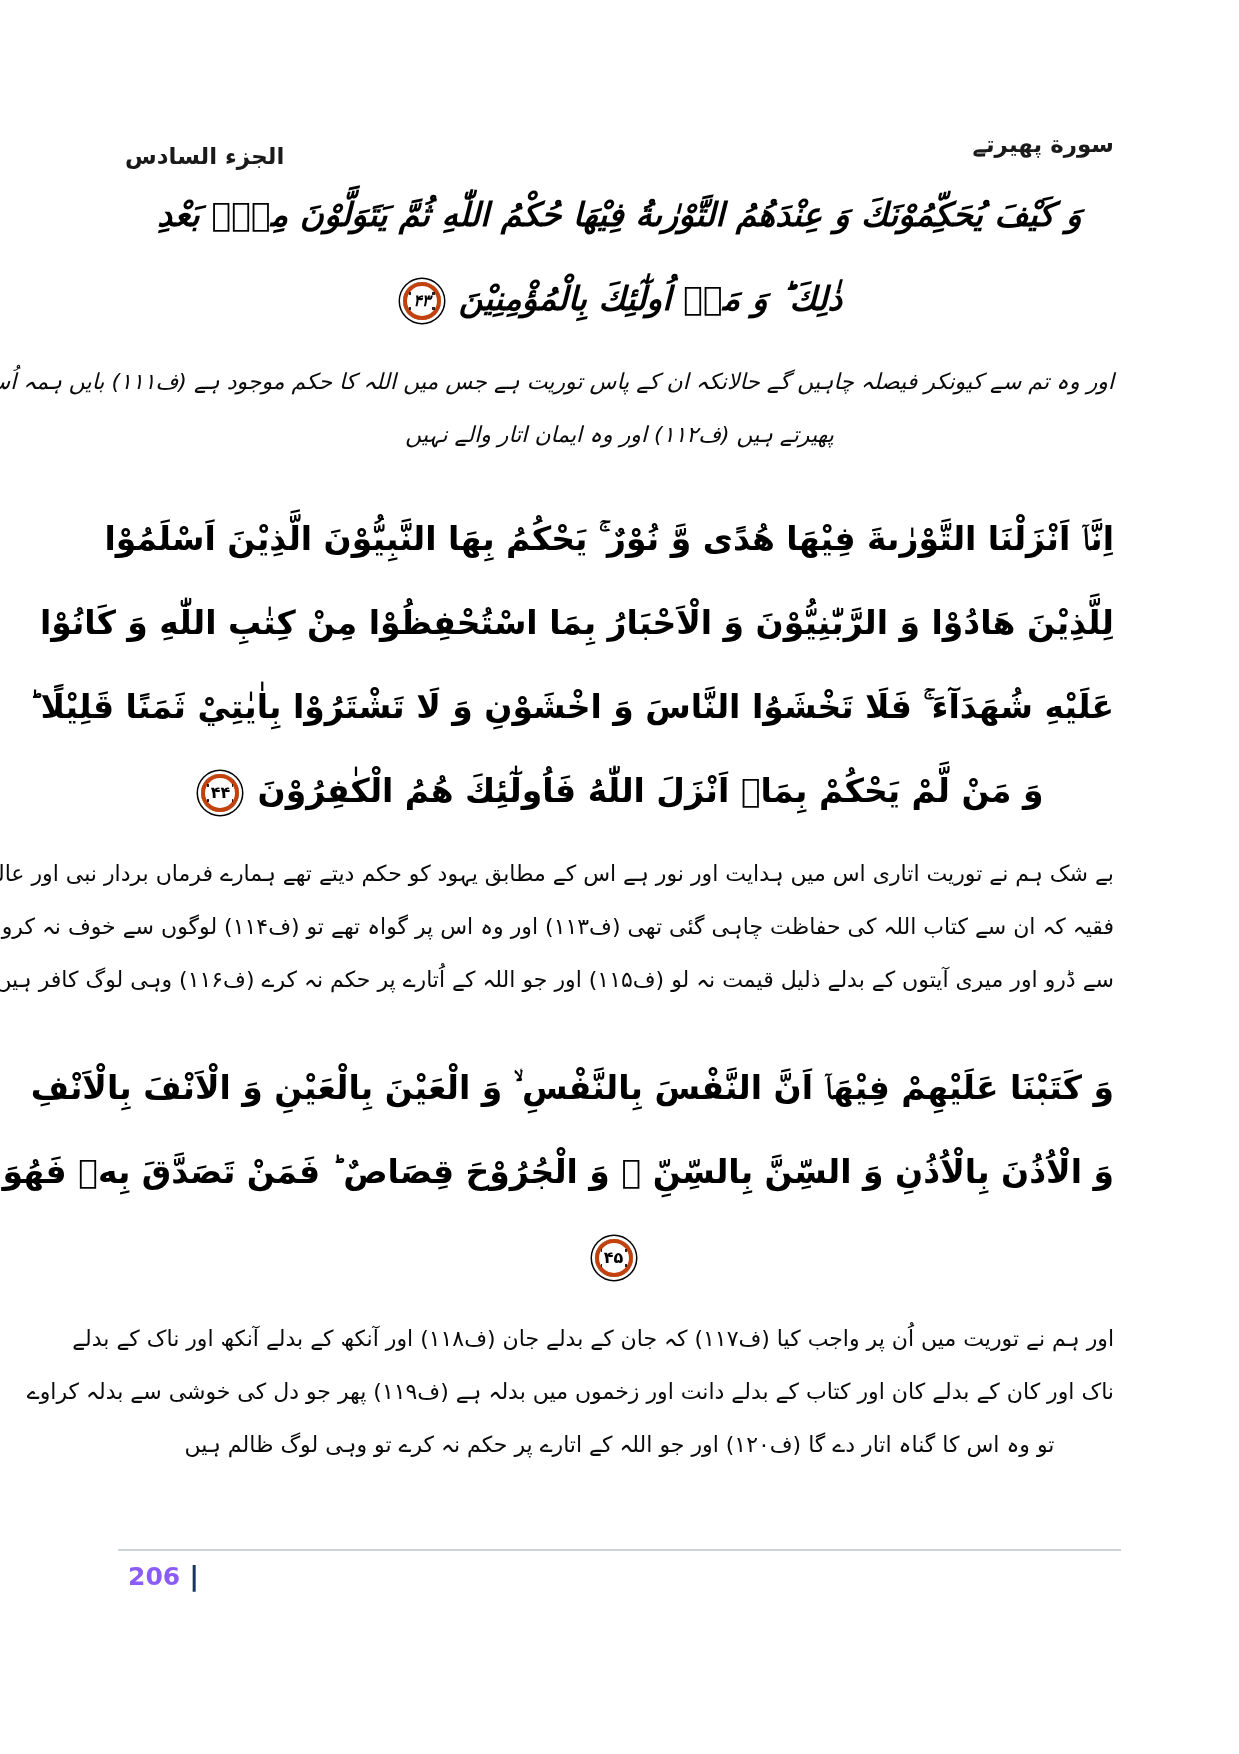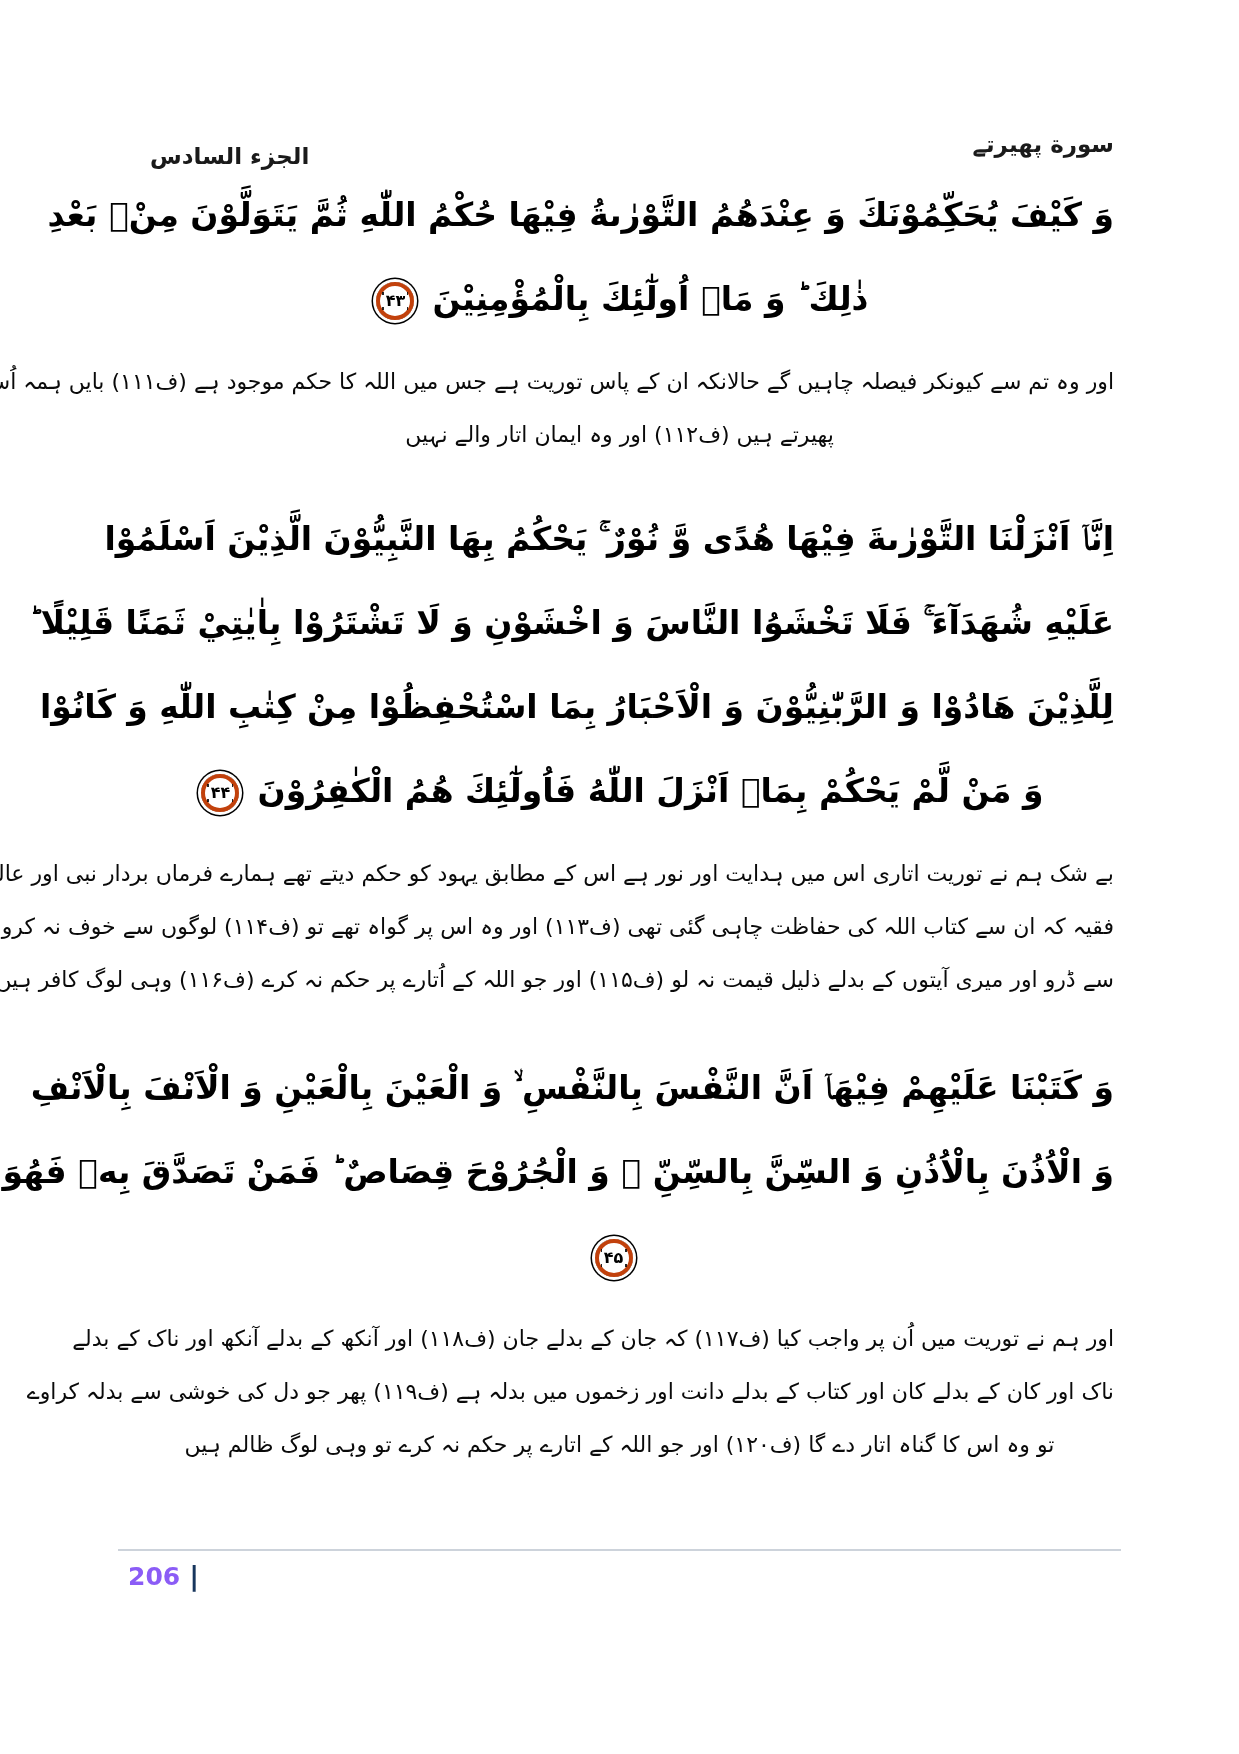--- a/index.html
+++ b/index.html
@@ -28,28 +28,27 @@
     align-items: flex-start;
     padding-top: 135px;
     direction: rtl;
   }
   .callig {
     font-size: 23px;
     font-weight: 700;
     color: #1a1a1a;
     letter-spacing: 0.5px;
     white-space: nowrap;
-    margin-left: 25px;
   }
   .callig.right { transform: translateY(-4px); }
   .callig.left  { transform: translateY(8px); }
 
   
   .ayah-block { direction: rtl; }
-  .ayah-block.s0 { margin-top: 12px; }
+  .ayah-block.s0 { margin-top: 12px; font-style: italic; }
   .ayah-block.s1 { margin-top: 36px; }
   .ayah-block.s2 { margin-top: 40px; }
 
   .arabic-line {
     font-size: 33px;
     font-weight: 700;
     line-height: 84px;
     text-align: center;
     white-space: nowrap;
     direction: rtl;
@@ -157,22 +156,22 @@
           </span>
       </div>
       <div class="urdu-block">
         <div class="urdu-line">اور وہ تم سے کیونکر فیصلہ چاہیں گے حالانکہ ان کے پاس توریت ہے جس میں اللہ کا حکم موجود ہے (ف۱۱۱) بایں ہمہ اُسی سے منھ</div>
         <div class="urdu-line">پھیرتے ہیں (ف۱۱۲) اور وہ ایمان اتار والے نہیں</div>
       </div>
     </section>
 
     <section class="ayah-block s1">
       <div class="arabic-line">اِنَّاۤ اَنْزَلْنَا التَّوْرٰىةَ فِيْهَا هُدًى وَّ نُوْرٌ ۚ يَحْكُمُ بِهَا النَّبِيُّوْنَ الَّذِيْنَ اَسْلَمُوْا</div>
+      <div class="arabic-line">لِلَّذِيْنَ هَادُوْا وَ الرَّبّٰنِيُّوْنَ وَ الْاَحْبَارُ بِمَا اسْتُحْفِظُوْا مِنْ كِتٰبِ اللّٰهِ وَ كَانُوْا</div>
       <div class="arabic-line">عَلَيْهِ شُهَدَآءَ ۚ فَلَا تَخْشَوُا النَّاسَ وَ اخْشَوْنِ وَ لَا تَشْتَرُوْا بِاٰيٰتِيْ ثَمَنًا قَلِيْلًا ؕ</div>
-      <div class="arabic-line">لِلَّذِيْنَ هَادُوْا وَ الرَّبّٰنِيُّوْنَ وَ الْاَحْبَارُ بِمَا اسْتُحْفِظُوْا مِنْ كِتٰبِ اللّٰهِ وَ كَانُوْا</div>
       <div class="arabic-line">
         <span>وَ مَنْ لَّمْ يَحْكُمْ بِمَاۤ اَنْزَلَ اللّٰهُ فَاُولٰٓئِكَ هُمُ الْكٰفِرُوْنَ</span><span class="verse-marker">
             <span class="band top"></span>
             <span class="vnum">۴۴</span>
             <span class="band bottom"></span>
           </span>
       </div>
       <div class="urdu-block">
         <div class="urdu-line">بے شک ہم نے توریت اتاری اس میں ہدایت اور نور ہے اس کے مطابق یہود کو حکم دیتے تھے ہمارے فرماں بردار نبی اور عالم اور</div>
         <div class="urdu-line">فقیہ کہ ان سے کتاب اللہ کی حفاظت چاہی گئی تھی (ف۱۱۳) اور وہ اس پر گواہ تھے تو (ف۱۱۴) لوگوں سے خوف نہ کرو اور مجھ</div>

